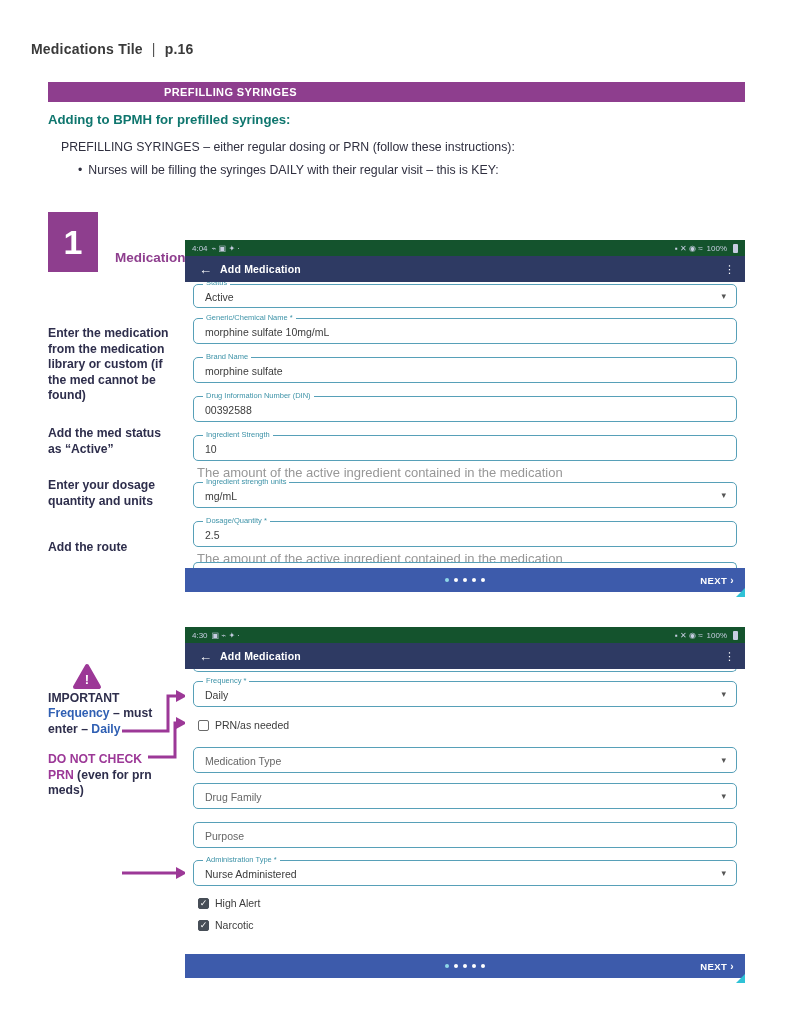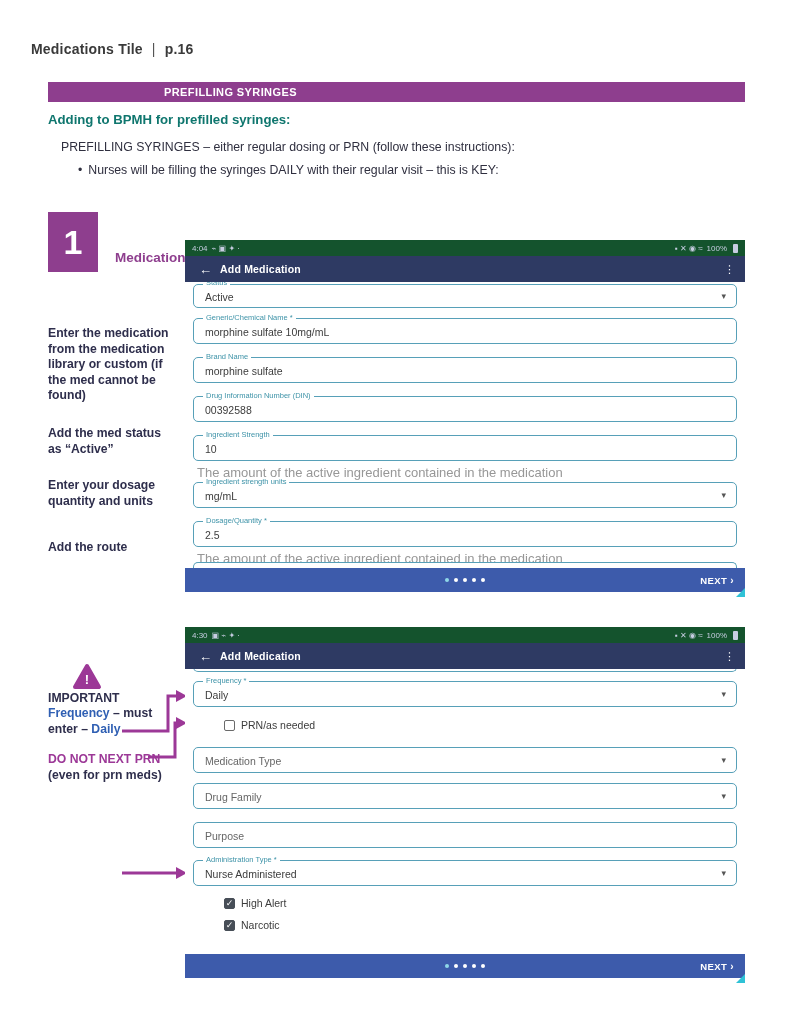--- a/index.html
+++ b/index.html
@@ -37,21 +37,21 @@
   .appbar .kebab { position:absolute; right:10px; font-size:11px; }
   .pbody { position:relative; background:#fff; }
 
   .field { position:absolute; left:8px; right:8px; height:26px; border:1.5px solid #57a0b8; border-radius:5px; background:#fff; }
   .flabel { position:absolute; top:-6px; left:9px; background:#fff; padding:0 3px; font-size:7.5px; color:#3e93a8; white-space:nowrap; }
   .fvalue { position:absolute; left:11px; top:7px; font-size:10.5px; color:#3c3c3c; white-space:nowrap; }
   .fvalue.ph { color:#666; }
   .caret { position:absolute; right:10px; top:7px; font-size:9px; color:#555; }
   .helper { position:absolute; left:12px; font-size:13px; color:#979797; }
 
-  .cbrow { position:absolute; left:13px; display:flex; align-items:center; gap:6px; font-size:10.5px; color:#3c3c3c;margin-left:26px; }
+  .cbrow { position:absolute; left:13px; display:flex; align-items:center; gap:6px; font-size:10.5px; color:#3c3c3c; }
   .cb { width:11px; height:11px; border:1.5px solid #6a6a6a; border-radius:2px; background:#fff;
         font-size:9px; line-height:9px; text-align:center; color:#fff; }
   .cb.checked { background:#474e57; border-color:#474e57; }
 
   .navbar { position:absolute; left:0; right:0; height:24px; background:#3d5bab; z-index:6; }
   .dots { position:absolute; left:0; right:0; top:10px; display:flex; justify-content:center; gap:5px; }
   .dots i { width:4px; height:4px; border-radius:50%; background:#fff; }
   .dots i.active { background:#8fd8e8; }
   .next { position:absolute; right:11px; top:7px; color:#fff; font-size:9.5px; font-weight:bold; letter-spacing:.4px; }
   .next .chev { font-size:10px; margin-left:3px; }
@@ -180,21 +180,21 @@
     <polygon points="66,37 77,43 66,49" fill="#9c3897"></polygon>
     <path d="M12 193 H66" fill="none" stroke="#9c3897" stroke-width="3"></path>
     <polygon points="66,187 77,193 66,199" fill="#9c3897"></polygon>
   </svg>
 
   <div class="note" style="top:691px">IMPORTANT</div>
   <div class="note" style="top:706px; width:122px">
     <span class="blue">Frequency</span><span> – must enter – </span><span class="blue">Daily</span>
   </div>
   <div class="note" style="top:752px; width:118px">
-    <span class="mag">DO NOT NEXT PRN</span><span> (even for prn meds)</span>
+    <span class="mag">DO NOT CHECK PRN</span><span> (even for prn meds)</span>
   </div>
 
   <div class="phone" style="top:627px; height:351px">
     <div class="statusbar">
       <span class="cluster">
         <span>4:30</span>
         <span>▣ ⌁ ✦ ·</span>
       </span>
       <span class="cluster">
         <span>▪ ✕ ◉ ≈</span>

